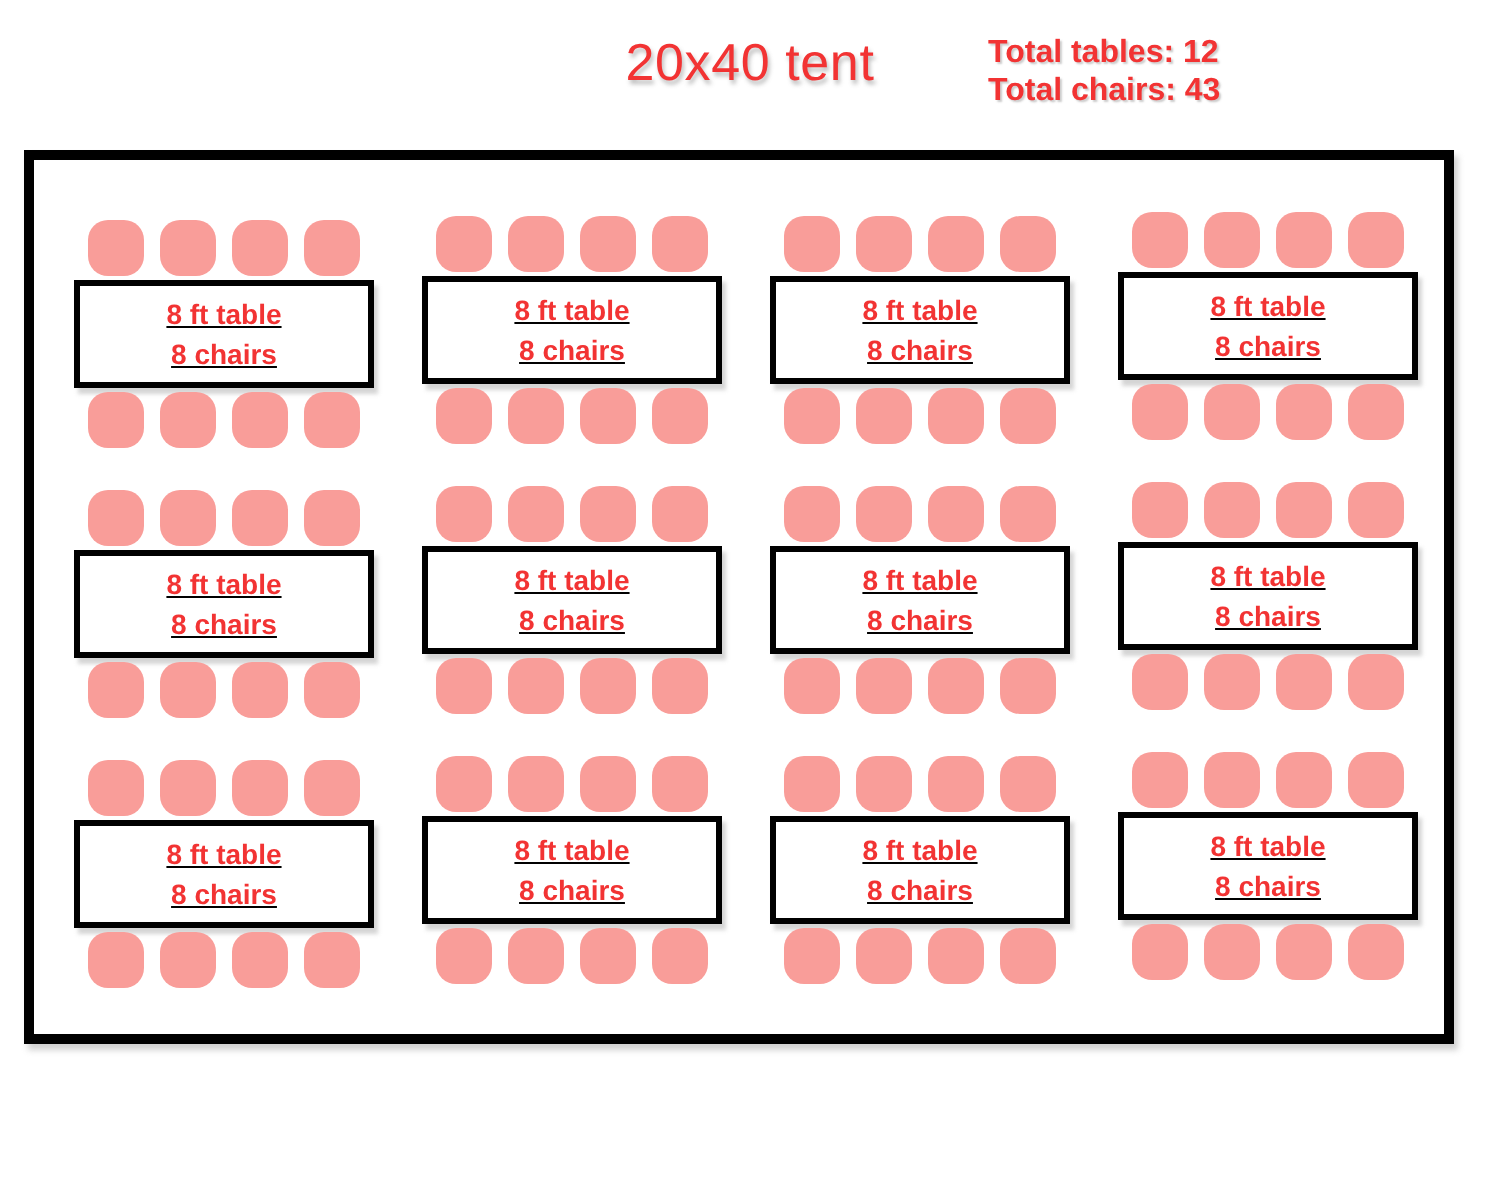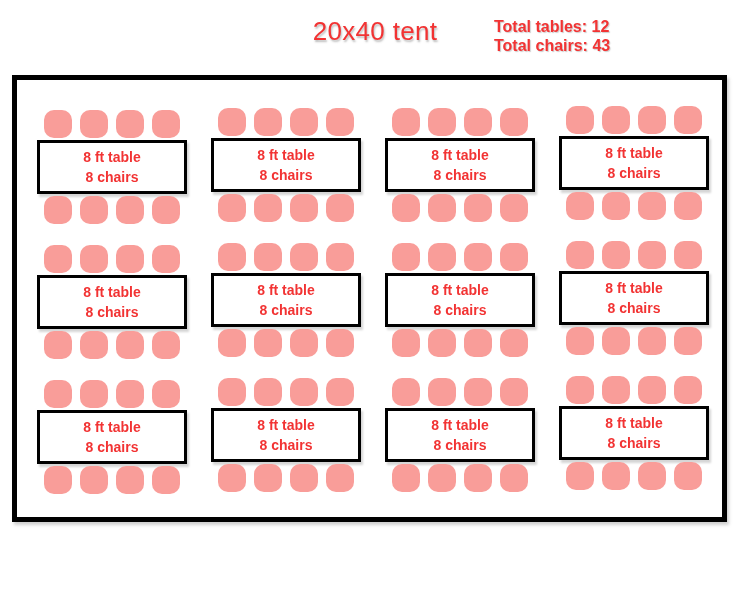--- a/index.html
+++ b/index.html
@@ -48,20 +48,21 @@
   .chair-row.bottom{margin-top:2px;}
   .chair{
     width:28px;height:28px;background:var(--pink);
     border-radius:10px;flex:0 0 auto;
   }
   .table{
     height:54px;border:3px solid var(--black);box-sizing:border-box;
     background:#ffffff;display:flex;flex-direction:column;
     justify-content:center;align-items:center;
     box-shadow:2px 3px 2px rgba(150,150,150,0.4);
+    text-decoration:underline;
   }
   .tline{
     font-size:14px;font-weight:bold;color:var(--red);line-height:20px;
   }
 </style>
 </head>
 <body>
 
 <div class="page">
   <div>

